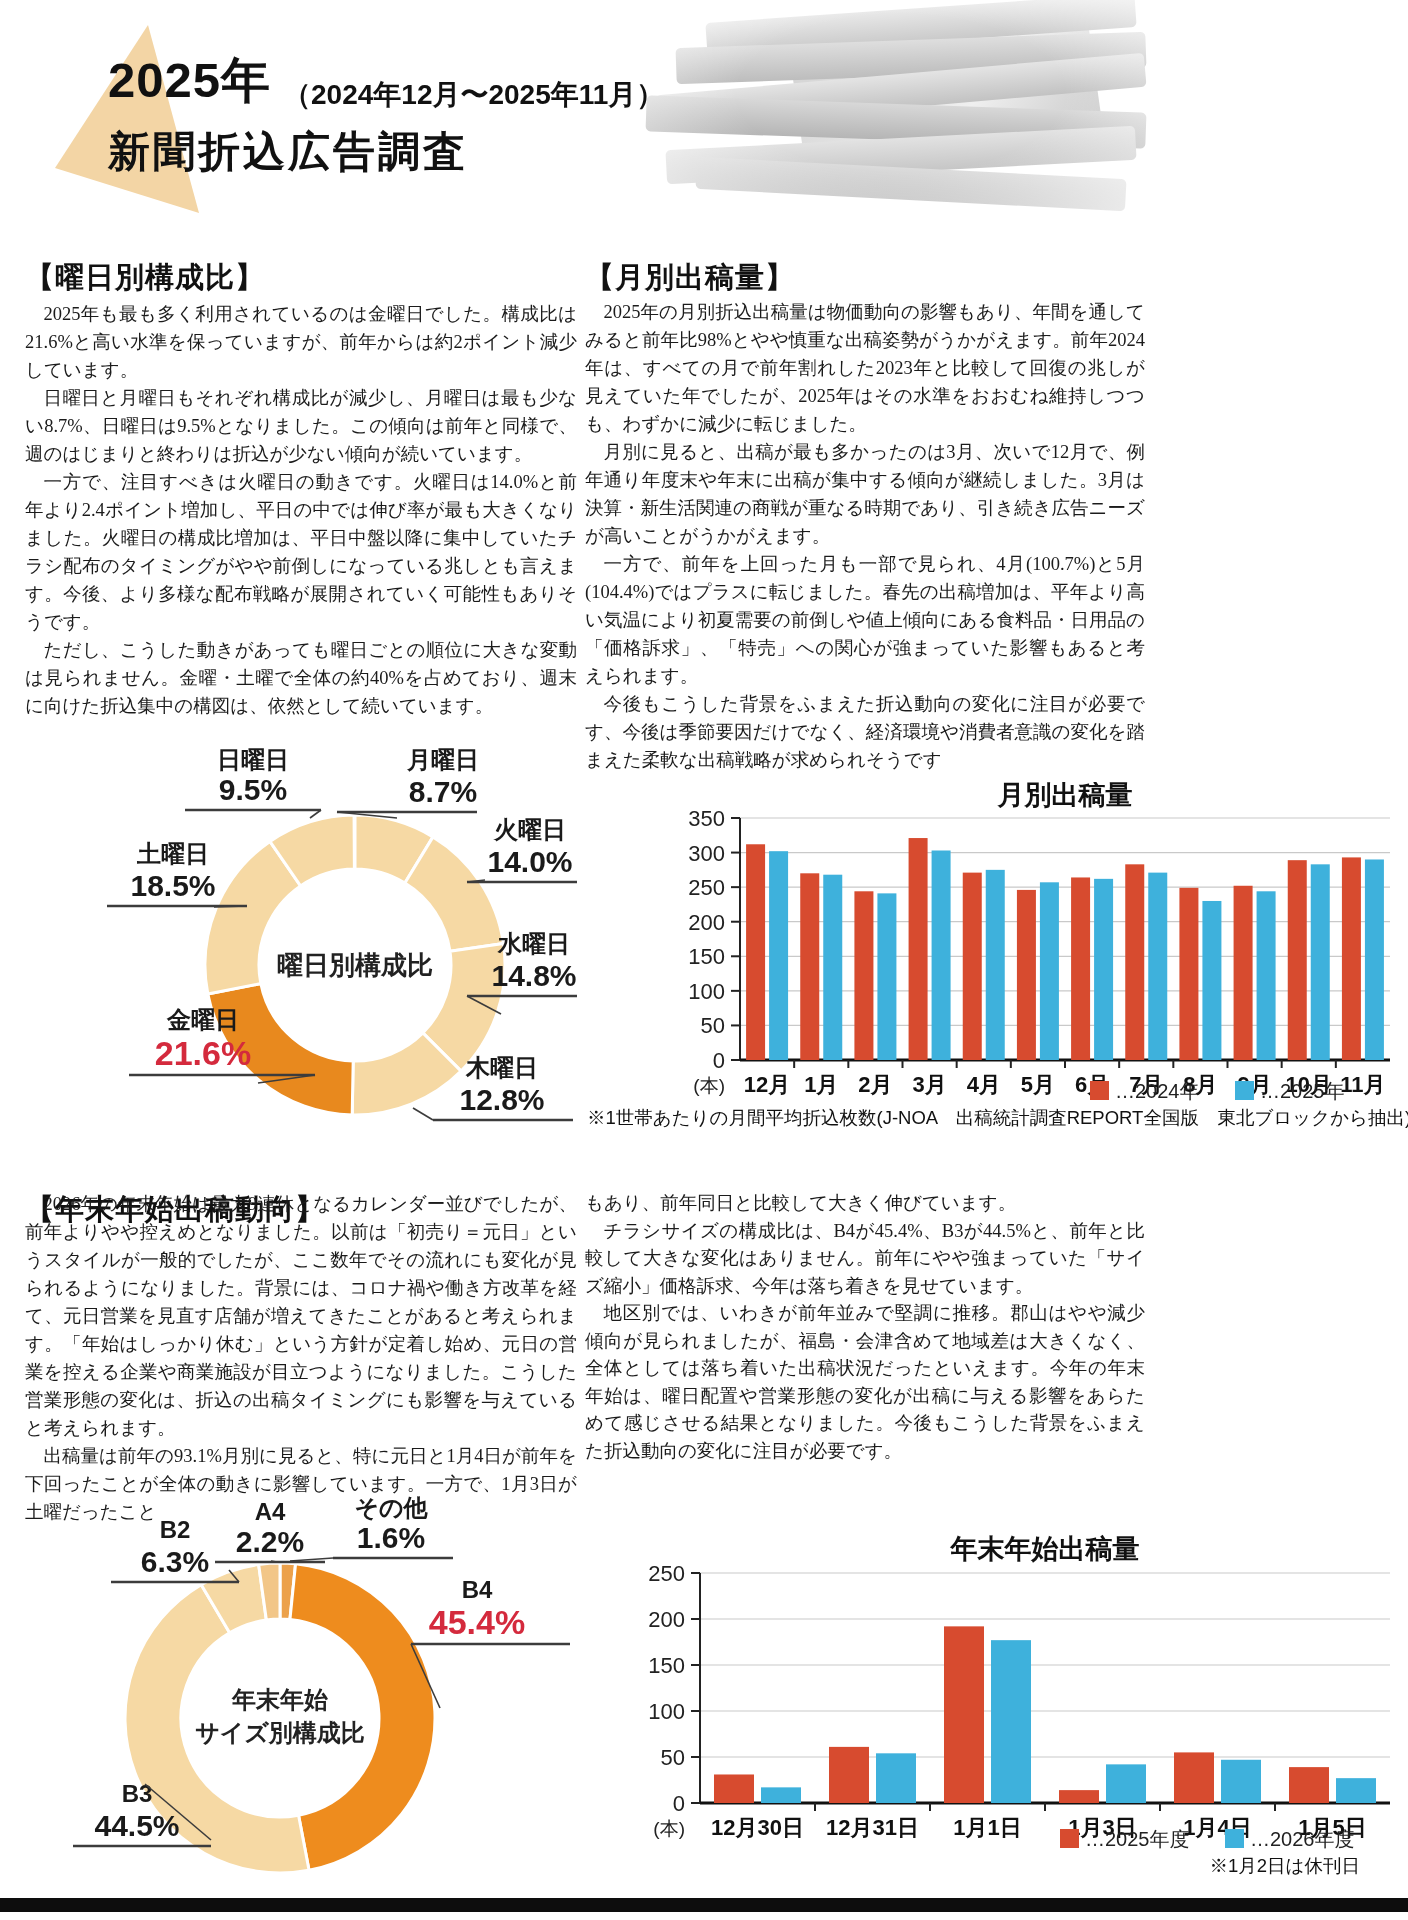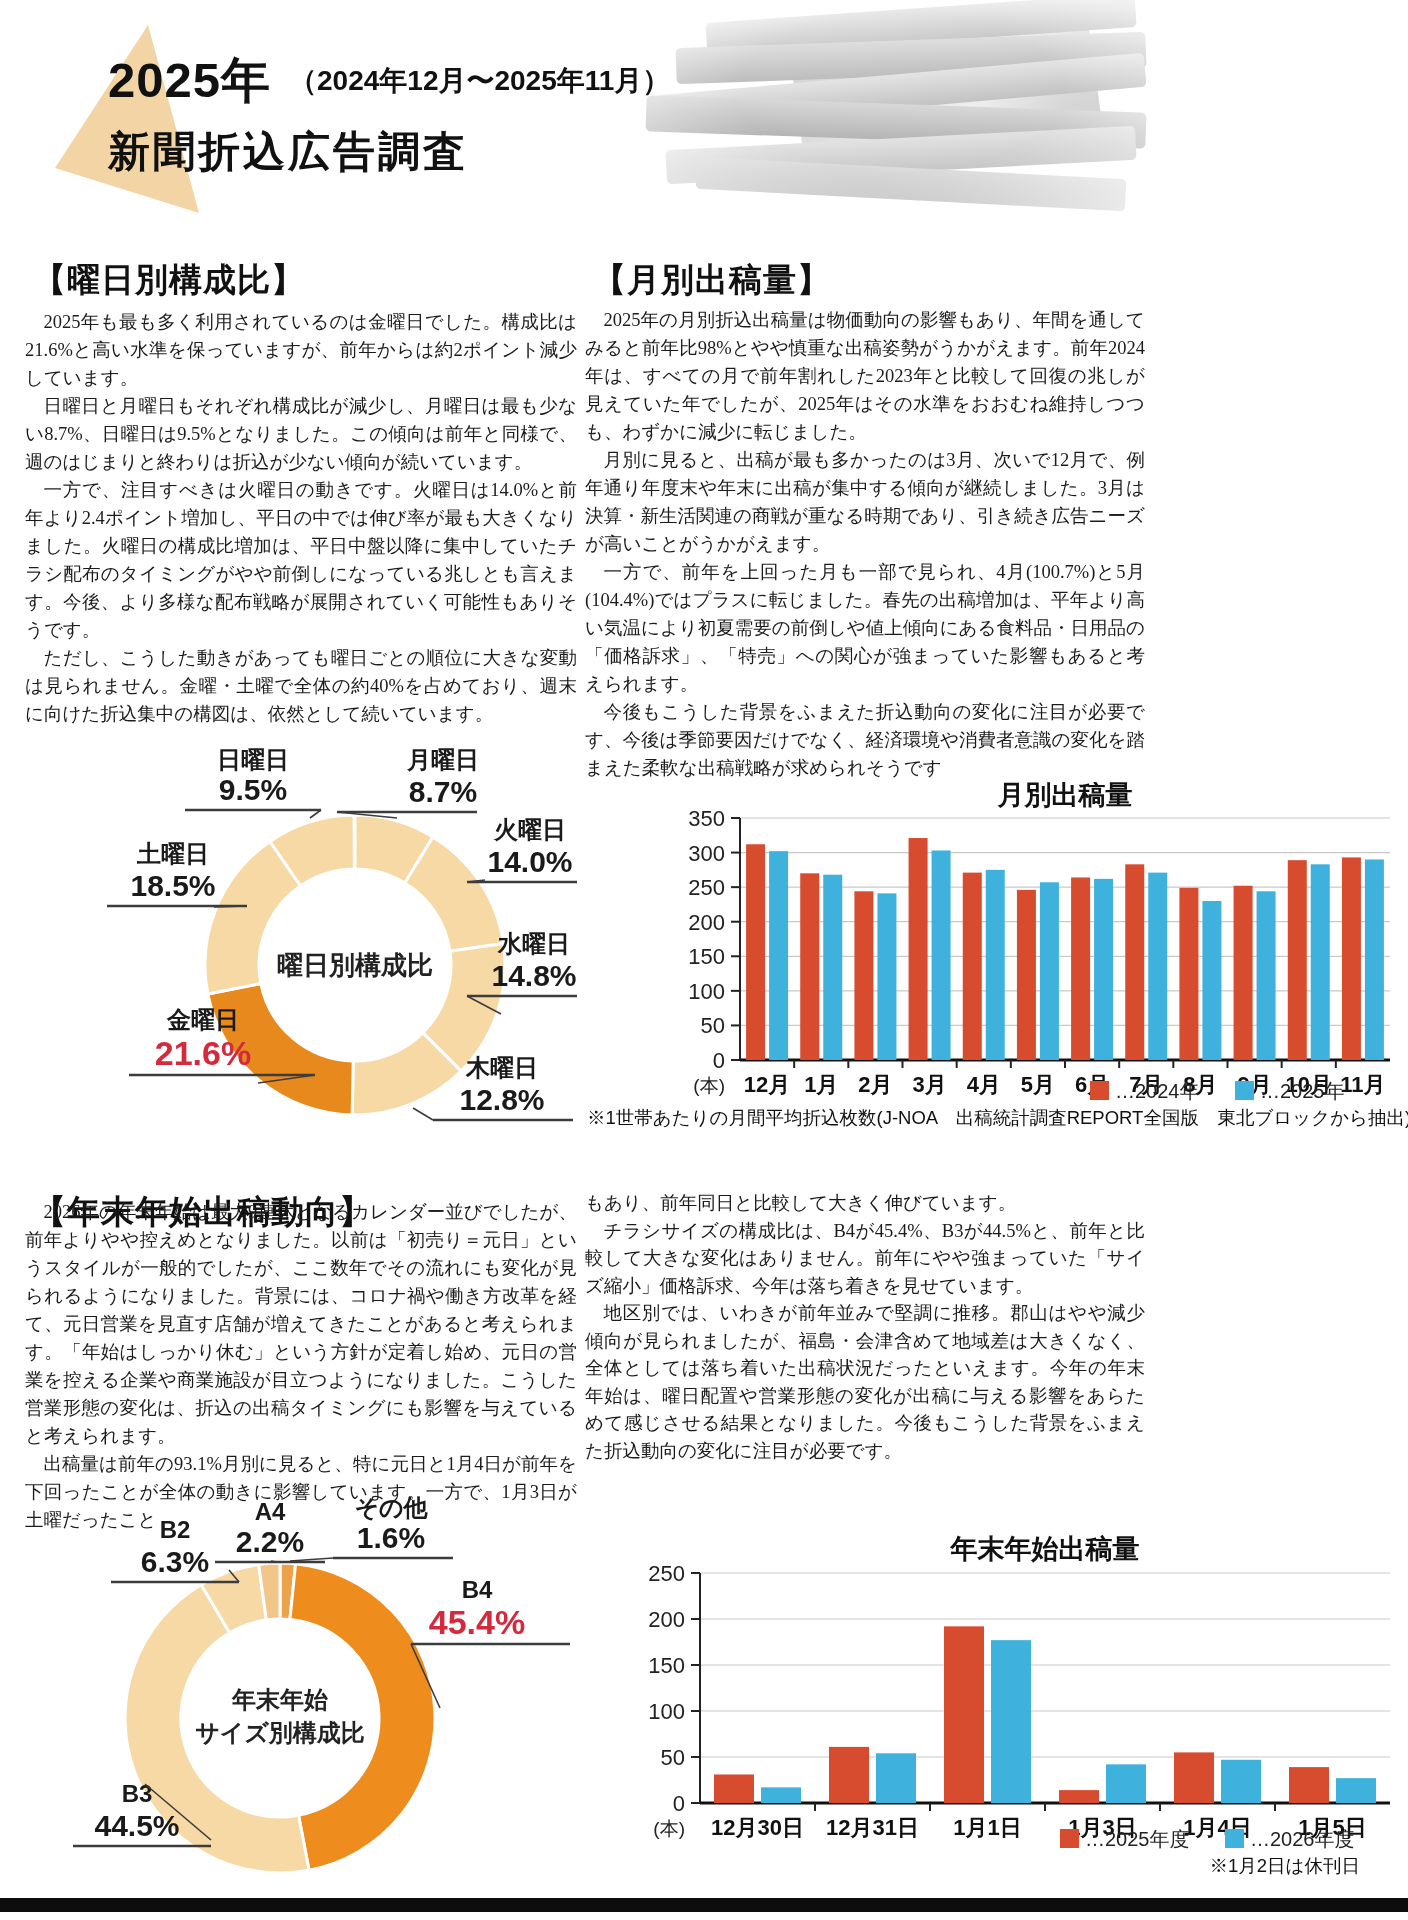--- a/index.html
+++ b/index.html
@@ -2,40 +2,40 @@
 <html><head>
 <meta charset="utf-8">
 <style>
   html,body{margin:0;padding:0;background:#fff;}
   .page{position:relative;width:1408px;height:1920px;background:#fff;overflow:hidden;
         font-family:"Liberation Sans",sans-serif;}
   
   .hd-triangle{position:absolute;left:55px;top:25px;width:150px;height:188px;
         background:#f3d5a5;clip-path:polygon(62% 0,0 76%,96% 100%);}
   .hd-text{position:absolute;left:108px;top:48px;color:#111;}
-  .hd-line1{display:flex;align-items:center;gap:18px;}
+  .hd-line1{display:flex;align-items:flex-end;gap:12px;}
   .hd-year{font-size:49px;font-weight:bold;letter-spacing:1px;}
   .hd-period{font-size:28px;font-weight:bold;}
   .hd-line2{font-size:42px;font-weight:bold;letter-spacing:3px;margin-top:10px;}
   
   .news-photo{position:absolute;left:556px;top:0;width:620px;height:238px;}
   .news-photo .strip{position:absolute;border-radius:5px;}
   .s1{left:150px;top:8px;width:430px;height:34px;background:linear-gradient(#e9e9e9,#c9c9c9);transform:rotate(-4deg);}
   .s2{left:120px;top:40px;width:470px;height:36px;background:linear-gradient(#dedede,#bdbdbd);transform:rotate(-2deg);}
   .s3{left:100px;top:74px;width:490px;height:34px;background:linear-gradient(#e4e4e4,#c2c2c2);transform:rotate(-5deg);}
   .s4{left:90px;top:104px;width:500px;height:36px;background:linear-gradient(#d8d8d8,#b5b5b5);transform:rotate(2deg);}
   .s5{left:110px;top:138px;width:470px;height:34px;background:linear-gradient(#e2e2e2,#c6c6c6);transform:rotate(-3deg);}
   .s6{left:140px;top:168px;width:430px;height:32px;background:linear-gradient(#dcdcdc,#c0c0c0);transform:rotate(3deg);}
   .s7{left:240px;top:30px;width:300px;height:120px;background:linear-gradient(135deg,#d2d2d2,#efefef 60%,#c8c8c8);transform:rotate(-8deg);}
   .news-fade{position:absolute;inset:-40px;background:radial-gradient(ellipse at 55% 42%,rgba(255,255,255,0) 30%,#fff 76%);}
   
-  .sec-heading{position:absolute;font-size:33px;font-weight:bold;color:#111;letter-spacing:1px;margin-left:8px;}
+  .sec-heading{position:absolute;font-size:29px;font-weight:bold;color:#111;letter-spacing:1px;}
   .body-text{position:absolute;font-family:"Liberation Serif",serif;color:#1b1b1b;
         text-align:justify;}
-  .bt-std{font-size:18.5px;line-height:28px;margin-top:8px;}
+  .bt-std{font-size:18.5px;line-height:28px;}
   .bt-tight{font-size:18.5px;line-height:27.5px;}
   .body-text p{margin:0;text-indent:1em;}
   .body-text p.noindent{text-indent:0;}
   .chart-box{position:absolute;}
   .bottom-bar{position:absolute;left:0;top:1898px;width:1408px;height:14px;background:#0d0d0d;}
 </style>
 </head>
 <body>
 
 <div class="page">

